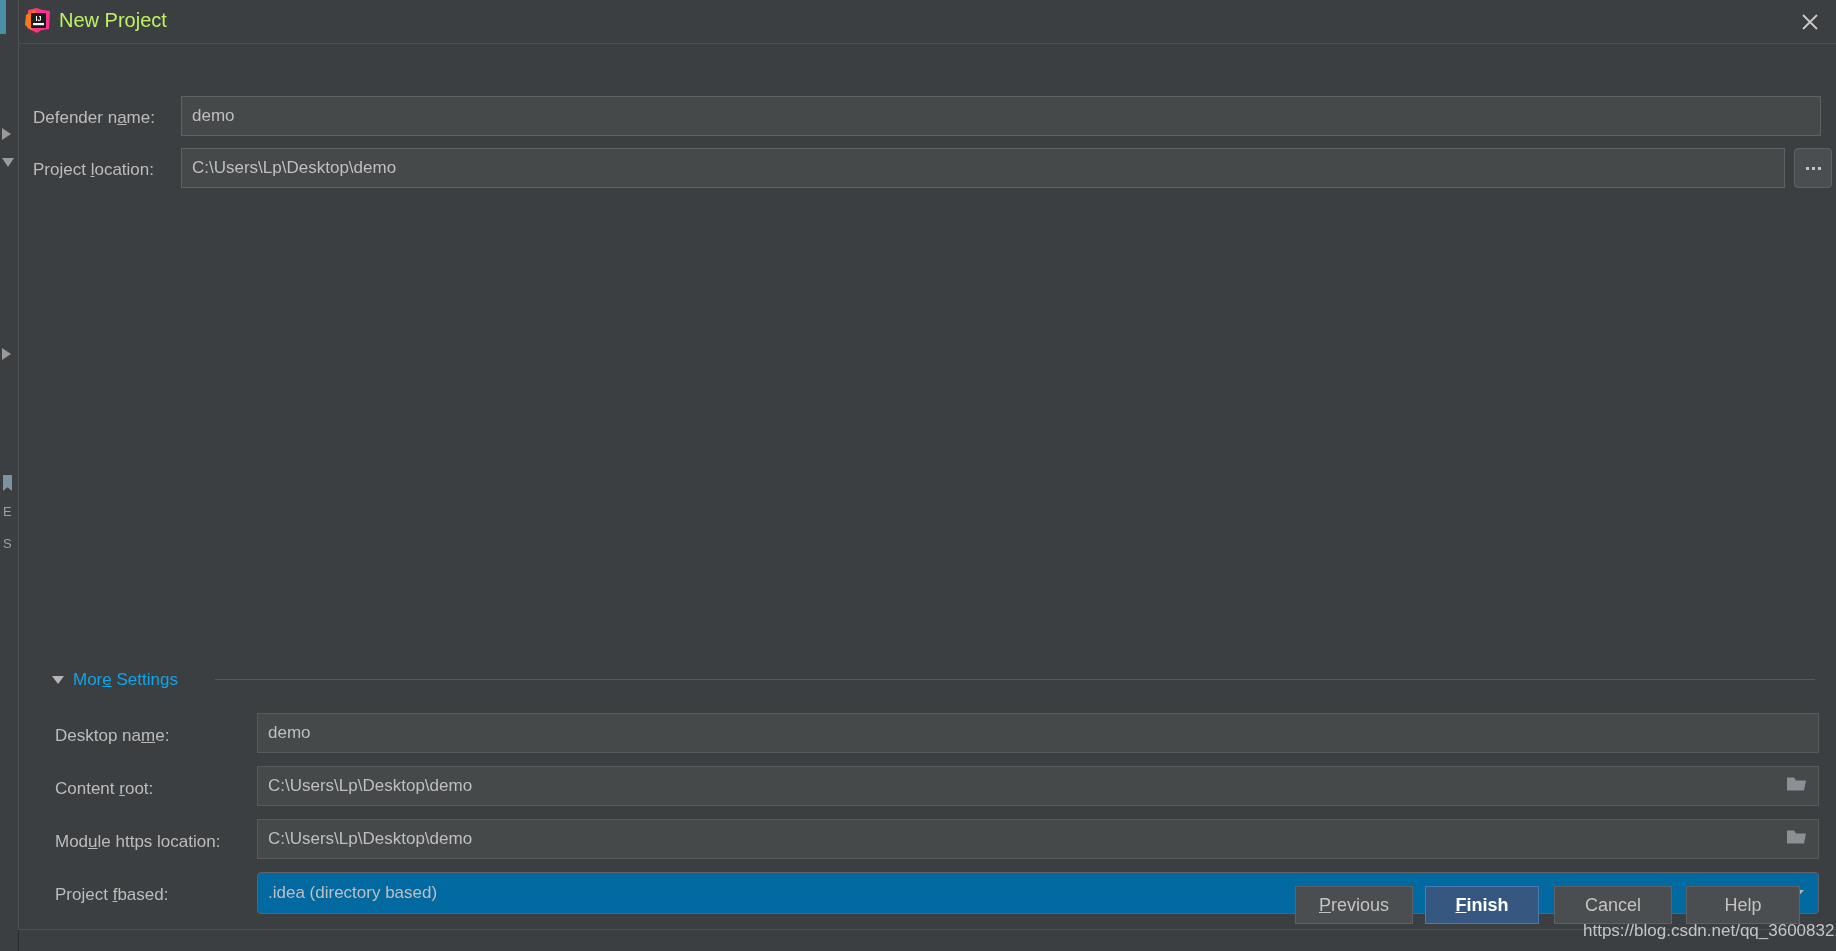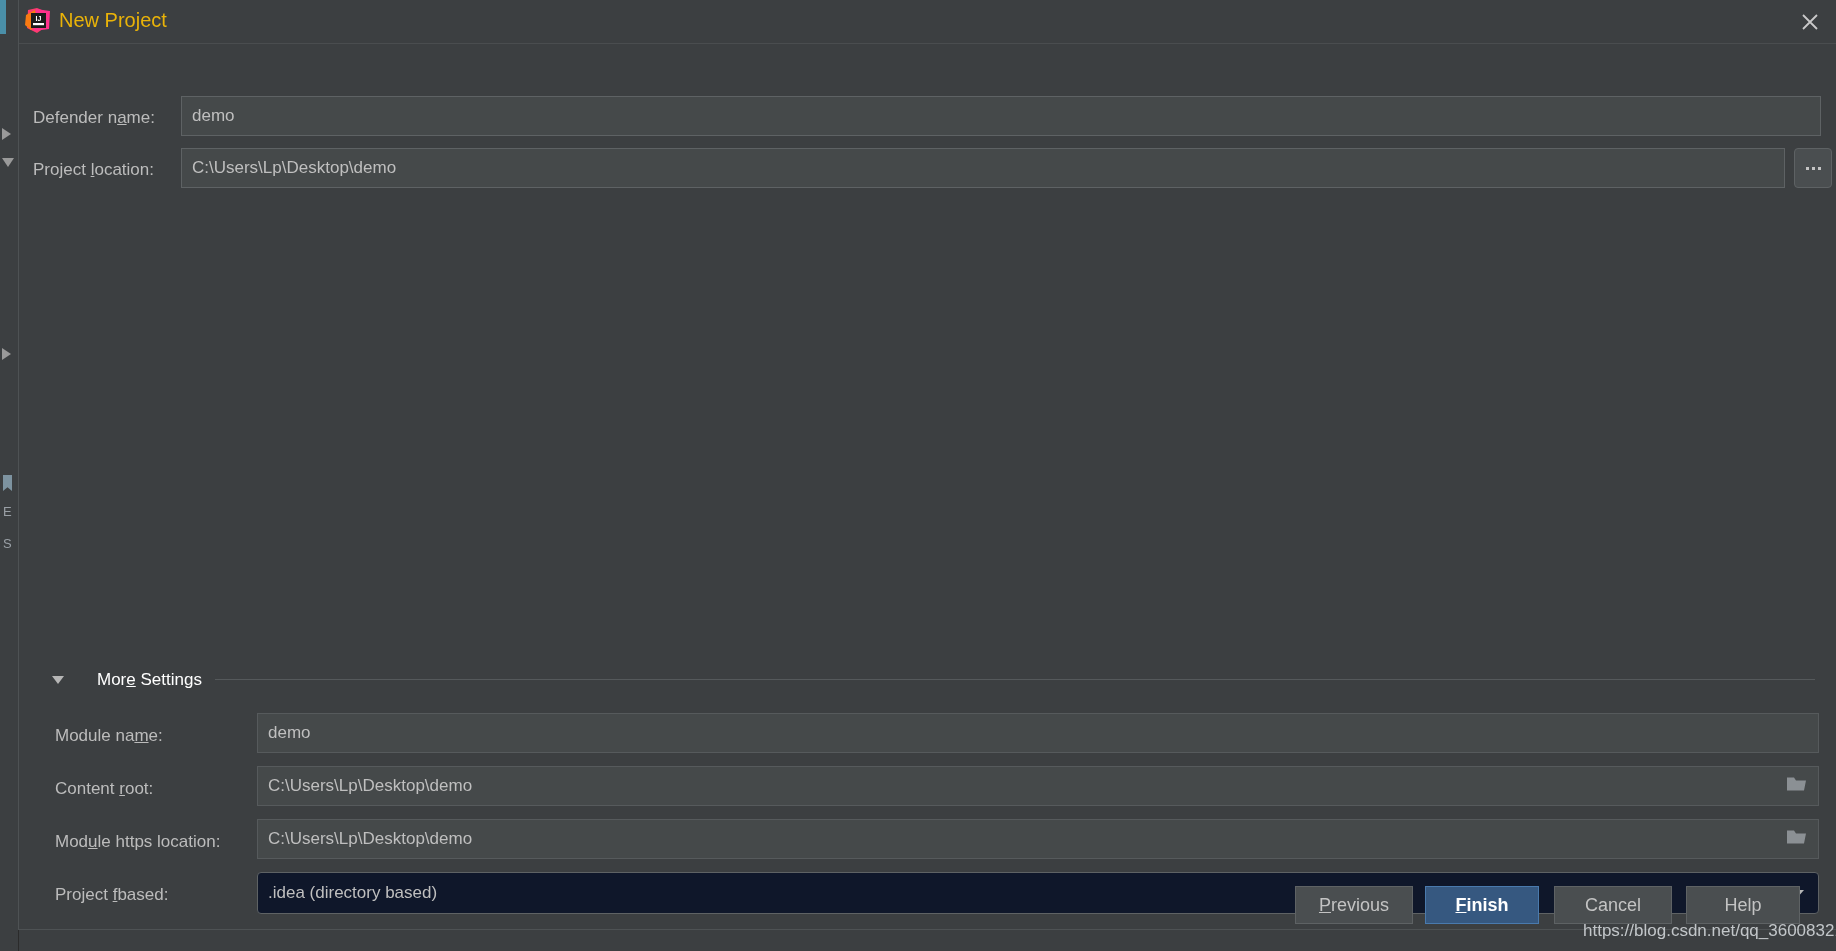--- a/index.html
+++ b/index.html
@@ -137,21 +137,21 @@
   }
   .title-icon {
     position: absolute;
     left: 4px; top: 6px;
     width: 30px; height: 30px;
   }
   .title-text {
     position: absolute;
     left: 40px; top: 9px;
     font-size: 20px;
-    color: #eab308;
+    color: #bef264;
     white-space: nowrap;
   }
   .close-btn {
     position: absolute;
     right: 8px; top: 4px;
     width: 36px; height: 36px;
     cursor: pointer;
   }
   .close-btn svg { display:block; }
 
@@ -243,23 +243,22 @@
   }
   .ms-tri {
     width: 0; height: 0;
     border-top: 8px solid #b6b6b6;
     border-left: 6px solid transparent;
     border-right: 6px solid transparent;
     margin-right: 9px;
   }
   .ms-label {
     font-size: 17px;
-    color: #ffffff;
-    white-space: nowrap;
-    margin-left: 24px;
+    color: #0ea5e9;
+    white-space: nowrap;
   }
   .ms-line {
     position: absolute;
     height: 1px;
     background: #55595b;
   }
 
   
   .footer {
     position: absolute;
@@ -365,21 +364,21 @@
       </div>
     </div>
 
     <div class="more-settings" style="top:626px;">
       <span class="ms-tri"></span>
       <span class="ms-label"><span>Mor</span><u>e</u><span> Settings</span></span>
     </div>
     <div class="ms-line" style="left:196px; top:635px; width:1600px;"></div>
 
     <div class="row">
-      <span class="field-label" style="left:36px; top:682px;"><span>Module na</span><u>m</u><span>e:</span></span>
+      <span class="field-label" style="left:36px; top:682px;"><span>Desktop na</span><u>m</u><span>e:</span></span>
       <div class="textfield plain" style="left:238px; top:669px; width:1562px; height:40px;">
         <span>demo</span>
       </div>
     </div>
 
     <div class="row">
       <span class="field-label" style="left:36px; top:735px;"><span>Content </span><u>r</u><span>oot:</span></span>
       <div class="textfield plain" style="left:238px; top:722px; width:1562px; height:40px;">
         <span>C:\Users\Lp\Desktop\demo</span>
         <span class="folder-icon">
@@ -397,21 +396,21 @@
         <span class="folder-icon">
           <svg width="22" height="18" viewBox="0 0 22 18">
             <path d="M1 3 L8 3 L10 6 L20 6 L18 16 L1 16 Z" fill="#8b9094"></path>
           </svg>
         </span>
       </div>
     </div>
 
     <div class="row">
       <span class="field-label" style="left:36px; top:841px;"><span>Project </span><u>f</u><span>based:</span></span>
-      <div class="textfield" style="left:238px; top:828px; width:1562px; height:42px; border-radius:4px; background:#0f172a;">
+      <div class="textfield" style="left:238px; top:828px; width:1562px; height:42px; border-radius:4px; background:#0369a1;">
         <span>.idea (directory based)</span>
         <span class="combo-arrow"></span>
       </div>
     </div>
 
   </div>
 
   <div class="footer">
     <div class="btn" style="left:1276px; top:5px; width:118px;">
       <span><span></span><u>P</u><span>revious</span></span>

